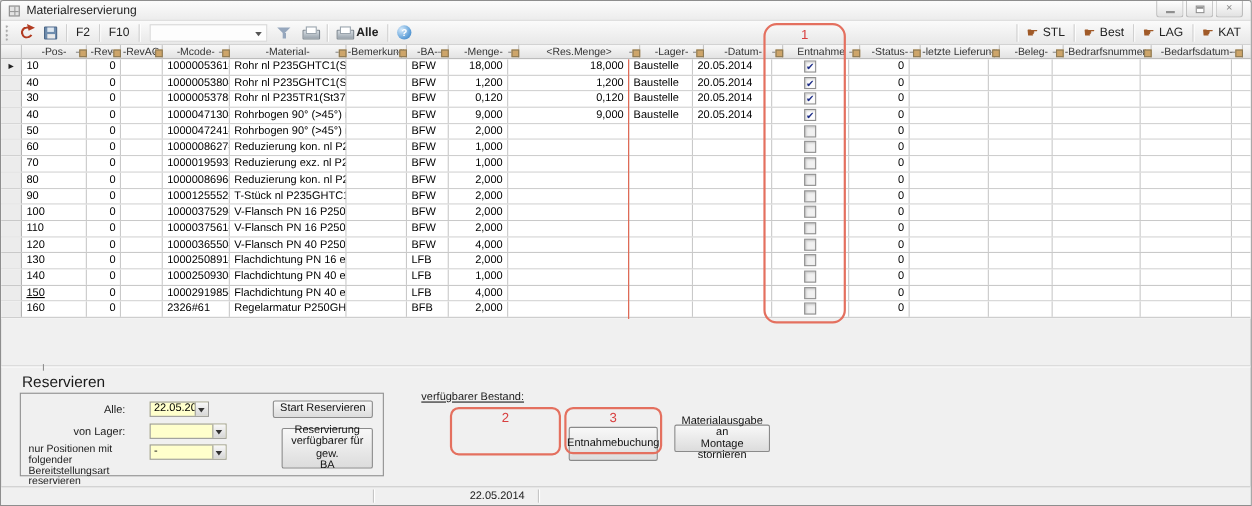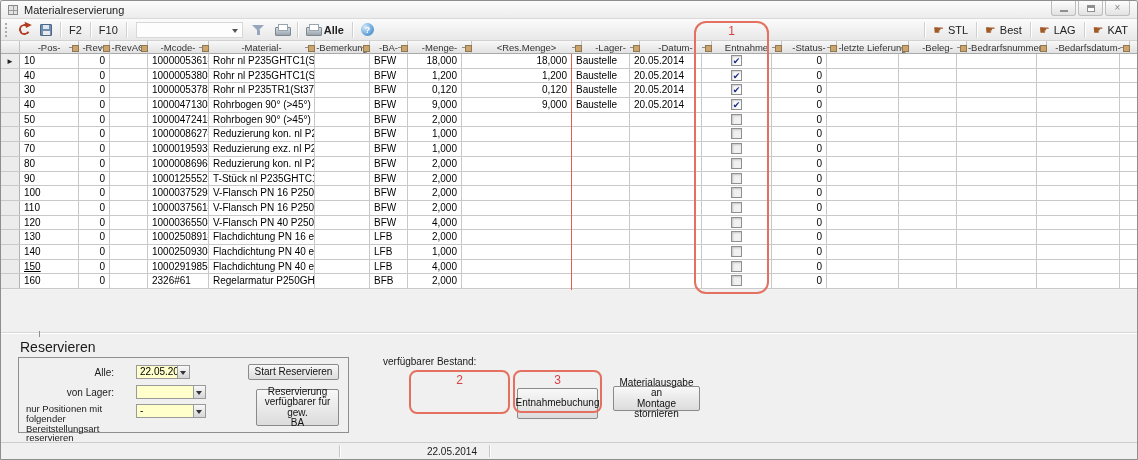--- a/index.html
+++ b/index.html
@@ -87,21 +87,21 @@
   #ann3{left:512px;top:369px;width:89px;height:43px;border-radius:8px;}
   
   .panel-divider{position:absolute;left:0;top:331px;right:0;height:1px;background:#d8d8d8;box-shadow:0 1px 0 #fff;}
   .splitter-tick{position:absolute;left:38px;top:330px;width:1px;height:6px;background:#8f8f8f;}
   .reservieren-label{position:absolute;left:19px;top:338px;font-size:14px;color:#1a1a1a;}
   .groupbox{position:absolute;left:17px;top:356px;width:331px;height:76px;border:1px solid #8f8f8f;}
   .flabel{position:absolute;font-size:10px;color:#1a1a1a;}
   .lbl-datum{left:25px;top:366px;width:88px;text-align:right;}
   .lbl-lager{left:25px;top:386px;width:88px;text-align:right;}
   .lbl-multi{left:25px;top:403px;width:112px;font-size:9.5px;line-height:9.8px;white-space:pre-line;}
-  .verfuegbar{position:absolute;left:382px;top:355px;font-size:10px;color:#1a1a1a;}
+  .verfuegbar{position:absolute;left:382px;top:355px;font-size:10px;color:#1a1a1a;text-decoration:underline;}
   .combo{position:absolute;background:#ffffcc;border:1px solid #9a9a9a;font-size:10px;display:flex;align-items:stretch;}
   .combo .val{flex:1;padding-left:3px;line-height:12px;overflow:hidden;white-space:nowrap;}
   .combo .drop{width:12px;background:linear-gradient(#f8f8f8,#d6d6d6);border-left:1px solid #9a9a9a;position:relative;}
   .combo .drop::after{content:"";position:absolute;left:2px;top:5px;
     border-left:3px solid transparent;border-right:3px solid transparent;border-top:4px solid #333;}
   #combo-datum{left:135px;top:364px;width:54px;height:14px;}
   #combo-lager{left:135px;top:384px;width:70px;height:14px;}
   #combo-bereit{left:135px;top:403px;width:70px;height:14px;}
   .btn{position:absolute;background:linear-gradient(#f8f8f8,#dcdcdc);border:1px solid #8a8a8a;
     border-radius:2px;font-size:10px;color:#111;display:flex;align-items:center;justify-content:center;

